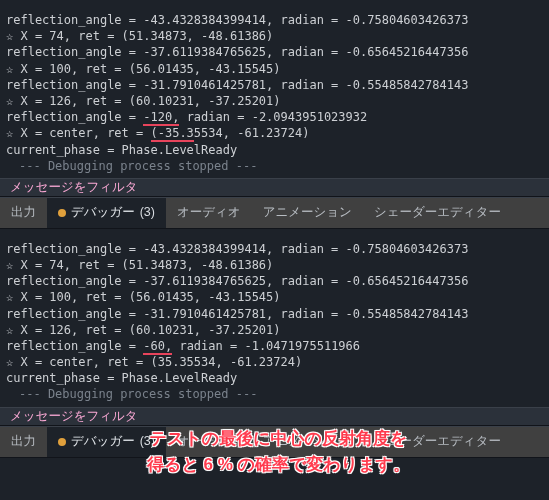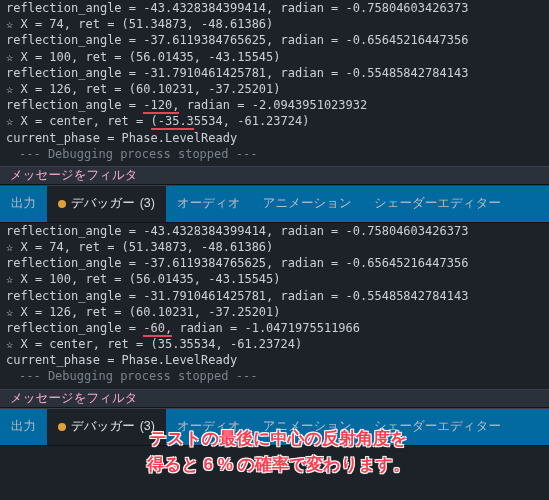--- a/index.html
+++ b/index.html
@@ -7,45 +7,45 @@
     width: 549px;
     height: 500px;
     background: #1d2229;
     font-family: "Menlo", "Consolas", monospace;
     font-size: 12px;
     color: #cdd0d4;
     overflow: hidden;
     line-height: 1.35;
   }
   .console {
-    padding: 0 6px 4px 6px;
+    padding: 12px 6px 4px 6px;
     white-space: pre;
     overflow: hidden;
   }
   .console .line { display: block; }
   .stopped { color: #7a828c; margin-left: 13px; }
   .filter-bar {
     background: #2b313a;
     border-top: 1px solid #3a4049;
     border-bottom: 1px solid #11141a;
     padding: 0 10px;
     font-family: -apple-system, "Helvetica Neue", sans-serif;
     font-size: 12.5px;
     color: #f9a8d4;
   }
   .tab-bar {
-    background: #0369a1;
+    background: #404040;
     border-top: 1px solid #3a4049;
     border-bottom: 1px solid #11141a;
     display: flex;
     align-items: flex-start;
     font-family: -apple-system, "Helvetica Neue", sans-serif;
     font-size: 12.5px;
     color: #b7bcc2;
-    height: 38px;
+    height: 32px;
   }
   .tab {
     padding: 0 11px;
     height: 100%;
     display: flex;
     align-items: center;
     gap: 5px;
     cursor: pointer;
   }
   .tab.active {

